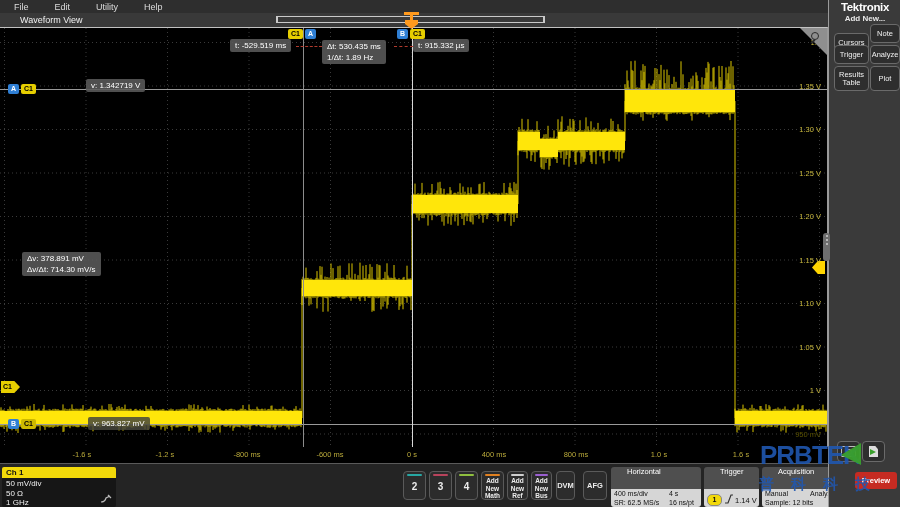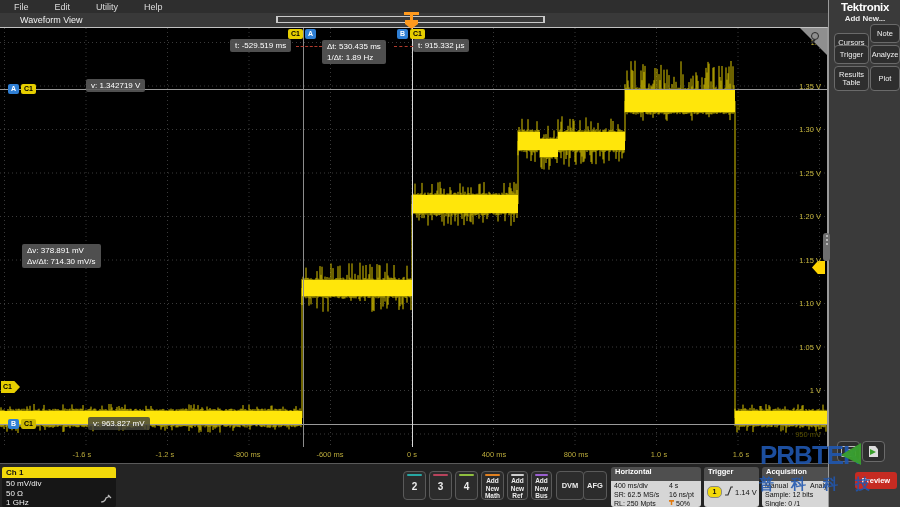--- a/index.html
+++ b/index.html
@@ -41,22 +41,22 @@
         font-size:11.5px;font-weight:bold;letter-spacing:-.3px}
   .addnew{position:absolute;left:0;top:14px;width:72px;text-align:center;color:#e8e8e8;
           font-size:8px;font-weight:bold}
   .rbtn{position:absolute;background:#2e2e2e;border:1px solid #6a6a6a;border-radius:4px;
         color:#f0f0f0;font-size:7.5px;display:flex;align-items:center;justify-content:center;
         text-align:center;line-height:8px;cursor:pointer}
   
   .bottombar{left:0;top:463px;width:828px;height:44px;background:#242424;
              border-top:1px solid #5a5a5a;box-sizing:border-box}
   .panel{position:absolute;border-radius:3px;overflow:hidden;font-size:7px}
-  .panel .hd{background:#4f4f4f;color:#fff;font-size:7.5px;font-weight:bold;
-             height:14px;line-height:10px;padding-left:4px}
+  .panel .hd{background:#4f4f4f;color:#fff;font-size:7.5px;font-weight:normal;
+             height:22px;line-height:10px;padding-left:16px}
   .panel .bd{background:#d6d6d6;color:#101010;position:relative;height:calc(100% - 10px)}
   .bd span{position:absolute;white-space:nowrap}
   .sbtn{position:absolute;background:#2c2c2c;border:1px solid #5a5a5a;border-radius:4px;
         color:#ececec;text-align:center;box-sizing:border-box;cursor:pointer}
   .stripe{position:absolute;left:3px;right:3px;top:2px;height:2px;border-radius:1px}
   .numlbl{position:absolute;left:0;width:100%;top:9px;font-size:10px;font-weight:bold}
   .addlbl{position:absolute;left:0;width:100%;top:3px;font-size:6.5px;line-height:7.5px;font-weight:bold}
   .ch1hd{position:absolute;left:0;top:0;width:100%;height:11px;background:#f2d90a;color:#111;
          font-size:8px;font-weight:bold;line-height:11px;padding-left:4px;box-sizing:border-box;
          border-radius:2px 2px 0 0}
@@ -148,21 +148,21 @@
     <div>1/Δt: 1.89 Hz</div>
   </div>
   <div class="readout" style="left:413px;top:11px">t: 915.332 µs</div>
   <div class="dash-red" style="left:296px;top:18px;width:26px"></div>
   <div class="dash-red" style="left:394px;top:18px;width:19px"></div>
 
   <div class="badge b-blue" style="left:8px;top:56px;width:11px">A</div>
   <div class="badge b-yellow" style="left:21px;top:56px;width:15px">C1</div>
   <div class="readout" style="left:86px;top:51px">v: 1.342719 V</div>
 
-  <div class="readout" style="left:22px;top:216px">
+  <div class="readout" style="left:22px;top:224px">
     <div>Δv: 378.891 mV</div>
     <div>Δv/Δt: 714.30 mV/s</div>
   </div>
 
   <div class="badge b-blue" style="left:8px;top:391px;width:11px">B</div>
   <div class="badge b-yellow" style="left:21px;top:391px;width:15px;background:#cdb900">C1</div>
   <div class="readout" style="left:88px;top:389px;background:rgba(70,70,60,.85)">v: 963.827 mV</div>
 
   <div style="position:absolute;left:1px;top:353px;width:19px;height:12px;background:#e6ce00;
               clip-path:polygon(0 0,70% 0,100% 50%,70% 100%,0 100%);color:#000;font-size:7px;
@@ -238,21 +238,21 @@
   </div>
   <div class="sbtn" style="left:507px;top:7px;width:21px;height:29px">
     <div class="stripe" style="background: rgb(207, 207, 207);"></div>
     <div class="addlbl" style="top:5px">Add New Ref</div>
   </div>
   <div class="sbtn" style="left:531px;top:7px;width:21px;height:29px">
     <div class="stripe" style="background: rgb(154, 95, 208);"></div>
     <div class="addlbl" style="top:5px">Add New Bus</div>
   </div>
 
-  <div class="sbtn" style="left:556px;top:7px;width:28px;height:29px;font-size:7.5px;line-height:27px;font-weight:bold">
+  <div class="sbtn" style="left:556px;top:7px;width:19px;height:29px;font-size:7.5px;line-height:27px;font-weight:bold">
     <span>DVM</span>
   </div>
   <div class="sbtn" style="left:583px;top:7px;width:24px;height:29px;font-size:7.5px;line-height:27px;font-weight:bold">
     <span>AFG</span>
   </div>
 
   <div class="panel" style="left:611px;top:3px;width:90px;height:40px">
     <div class="hd">Horizontal</div>
     <div class="bd">
       <span style="left:3px;top:1px">400 ms/div</span>

